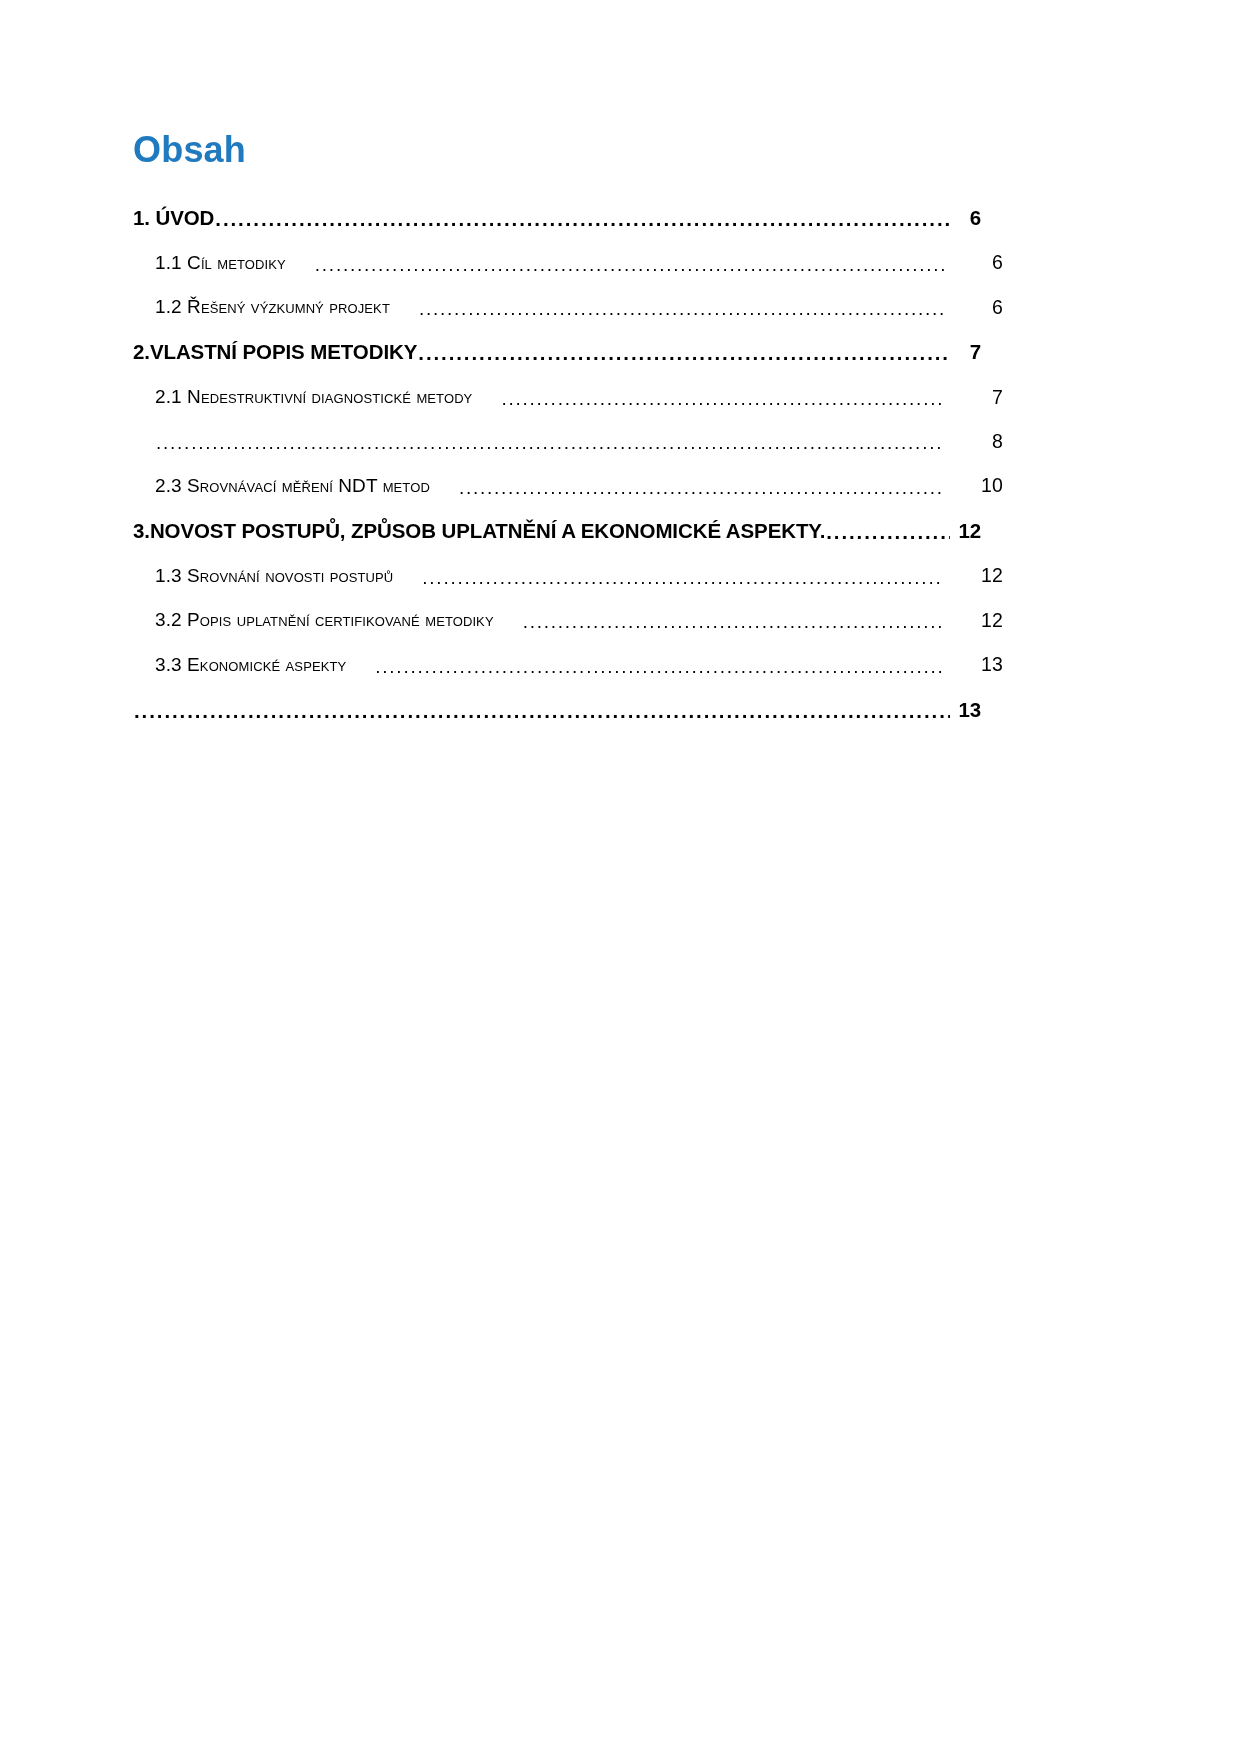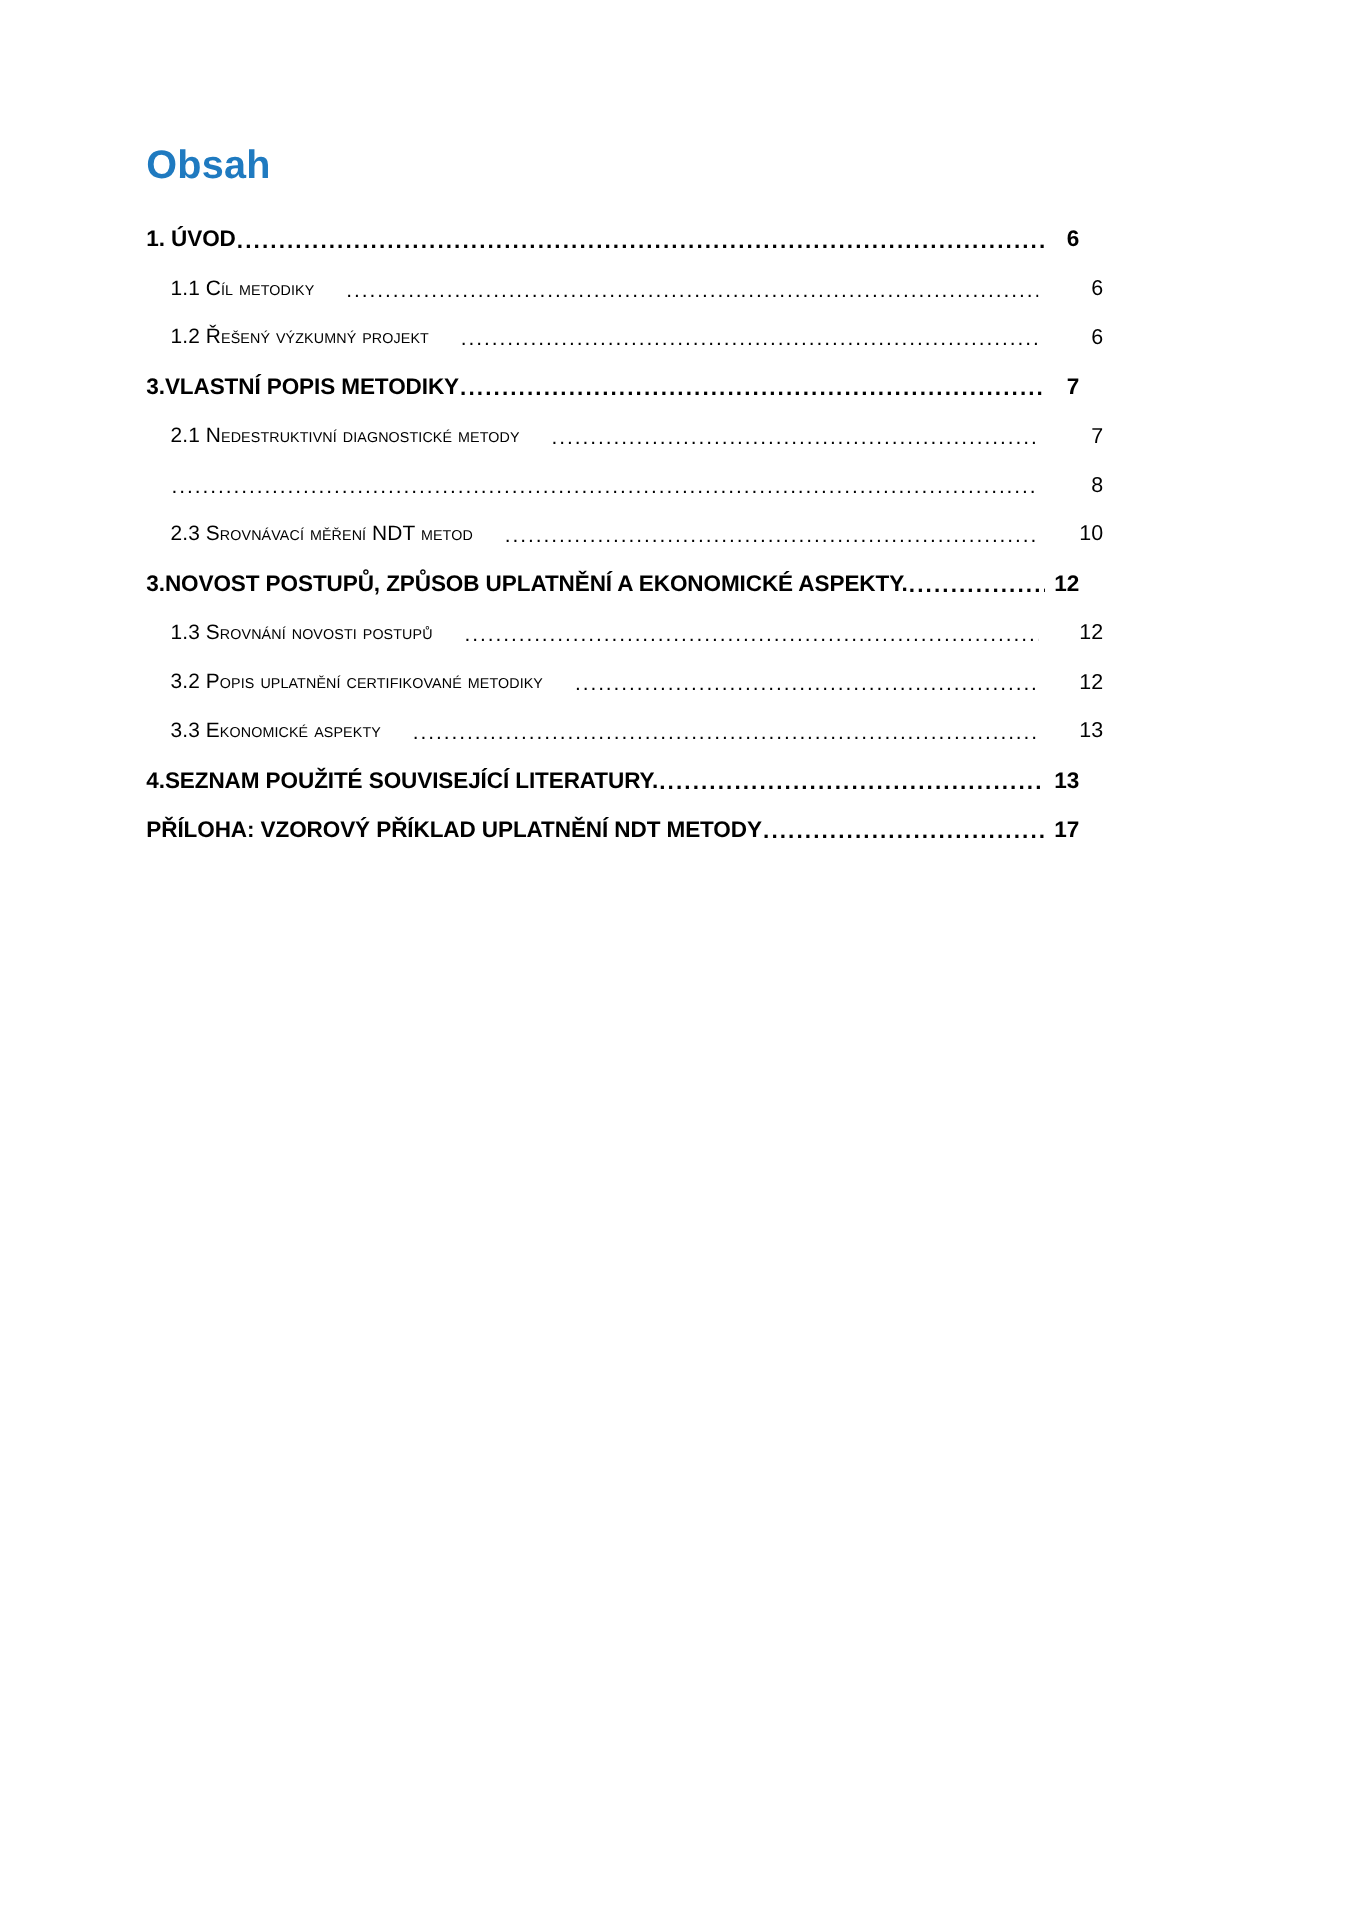--- a/index.html
+++ b/index.html
@@ -143,21 +143,21 @@
           <span class="label">1.1 Cíl metodiky</span>
           <span class="leader"></span>
           <span class="pageno">6</span>
         </div>
         <div class="toc-entry level2">
           <span class="label">1.2 Řešený výzkumný projekt</span>
           <span class="leader"></span>
           <span class="pageno">6</span>
         </div>
         <div class="toc-entry level1">
-          <span class="label">3.VLASTNÍ POPIS METODIKY</span>
+          <span class="label">2.VLASTNÍ POPIS METODIKY</span>
           <span class="leader"></span>
           <span class="pageno">7</span>
         </div>
         <div class="toc-entry level2">
           <span class="label">2.1 Nedestruktivní diagnostické metody</span>
           <span class="leader"></span>
           <span class="pageno">7</span>
         </div>
         <div class="toc-entry level2">
           <span class="leader"></span>
@@ -182,25 +182,19 @@
           <span class="label">3.2 Popis uplatnění certifikované metodiky</span>
           <span class="leader"></span>
           <span class="pageno">12</span>
         </div>
         <div class="toc-entry level2">
           <span class="label">3.3 Ekonomické aspekty</span>
           <span class="leader"></span>
           <span class="pageno">13</span>
         </div>
         <div class="toc-entry level1">
-          <span class="label">4.SEZNAM POUŽITÉ SOUVISEJÍCÍ LITERATURY.</span>
           <span class="leader"></span>
           <span class="pageno">13</span>
-        </div>
-        <div class="toc-entry level1">
-          <span class="label">PŘÍLOHA: VZOROVÝ PŘÍKLAD UPLATNĚNÍ NDT METODY</span>
-          <span class="leader"></span>
-          <span class="pageno">17</span>
         </div>
       </div>
 
   </div>
 </div>
 
 </body></html>

